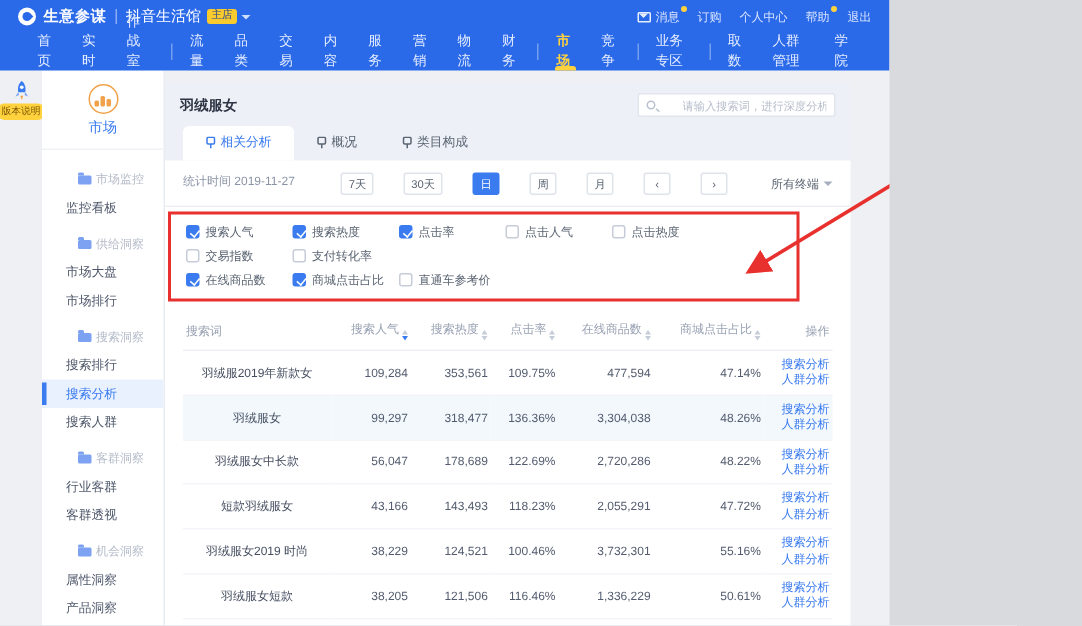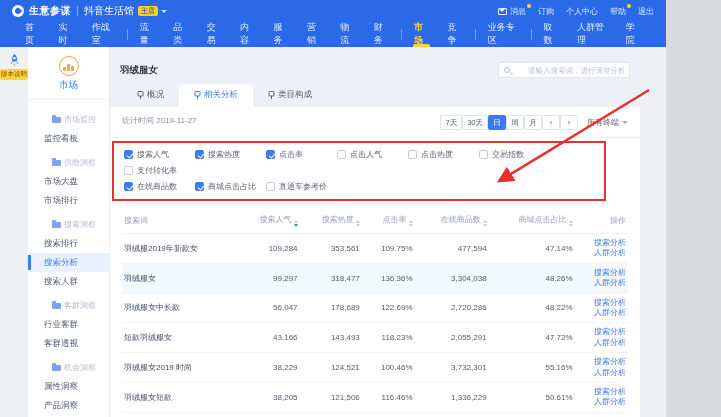--- a/index.html
+++ b/index.html
@@ -1,17 +1,17 @@
 <!DOCTYPE html>
 <html><head>
 <meta charset="utf-8">
 <style>
   *{box-sizing:border-box;margin:0;padding:0}
   body{margin:0;background:#d8dade;font-family:"Liberation Sans","DejaVu Sans",sans-serif}
-  .screen{position:relative;width:666px;height:417px;overflow:hidden;background:#eef0f4}
+  .screen{position:relative;width:593px;height:417px;overflow:hidden;background:#eef0f4}
 
   
   .topbar{position:absolute;top:0;left:0;right:0;height:22px;background:#2a6ae9;display:flex;align-items:center;padding:0 12px;color:#fff;z-index:5}
   .logo-icon{width:12px;height:12px;border-radius:50%;background:#fff;position:relative;margin-right:5px;flex:none}
   .logo-icon::after{content:'';position:absolute;left:3px;top:3px;width:6px;height:6px;background:#2a6ae9;border-radius:50% 0 50% 50%;transform:rotate(45deg)}
   .brand{font-size:10px;font-weight:bold;letter-spacing:.5px}
   .brand-sep{width:1px;height:10px;background:rgba(255,255,255,.45);margin:0 6px}
   .store{font-size:10px}
   .store-badge{background:#f9cb2e;color:#1d3f96;font-size:7px;border-radius:2px;padding:0 3px;margin-left:4px;line-height:10px}
   .badge-caret{width:0;height:0;border-left:3px solid transparent;border-right:3px solid transparent;border-top:3px solid #cfe0ff;margin-left:3px}
@@ -63,21 +63,21 @@
   .search input{border:none;outline:none;background:transparent;font-size:7.5px;color:#666;width:100%}
   .search input::placeholder{color:#b7bdcb}
   .tabs{display:flex;margin-top:6px;padding-left:2px}
   .tab{font-size:8.5px;color:#5a6472;padding:5px 15px 6px;display:flex;align-items:center;gap:3px;cursor:pointer}
   .tab .pin{flex:none}
   .tab.active{background:#fff;color:#3a7bf0;border-radius:4px 4px 0 0}
 
   .card{background:#fff;min-height:314px;position:relative}
   .stat-row{display:flex;padding:8px 12px 7px}
   .stat-time{font-size:8px;color:#8a93a5}
-  .controls{margin-left:auto;display:flex;align-items:center;gap:0}
+  .controls{margin-left:auto;display:flex;align-items:center;gap:20px}
   .pbtn{min-width:18px;height:15px;border:1px solid #dfe3ea;border-radius:2px;background:#fff;font-size:7.5px;color:#5a6472;display:flex;align-items:center;justify-content:center;padding:0 4px;cursor:pointer;font-family:inherit}
   .pbtn.active{background:#3a7bf0;border-color:#3a7bf0;color:#fff}
   .terminal{display:flex;align-items:center;gap:3px;font-size:8px;color:#5a6472;margin-left:9px;cursor:pointer}
   .chev-down{width:0;height:0;border-left:3px solid transparent;border-right:3px solid transparent;border-top:3.5px solid #a7aebd}
   .hline{border-top:1px solid #edeff4}
 
   .section-row{display:flex;align-items:flex-end;padding:9px 12px 0;gap:15px}
   .section-title{font-size:9.5px;font-weight:bold;color:#2f3544;margin-right:8px;padding-bottom:6px}
   .wtab{font-size:8.5px;color:#5a6472;padding-bottom:6px;position:relative;cursor:pointer}
   .wtab.active{color:#3a7bf0}
@@ -93,21 +93,21 @@
   table{width:calc(100% - 24px);margin:0 12px;border-collapse:collapse}
   th{font-size:8px;font-weight:normal;color:#98a1b2;text-align:right;padding:6px 2px;border-bottom:1px solid #eef0f5;white-space:nowrap;cursor:pointer}
   th:first-child{text-align:left}
   .carets{display:none;flex-direction:column;gap:1px;vertical-align:-1px;margin-left:2px}
   th.sortable .carets{display:inline-flex}
   .carets i{width:0;height:0;border-left:2.5px solid transparent;border-right:2.5px solid transparent}
   .carets .up{border-bottom:3px solid #c6ccd8}
   .carets .dn{border-top:3px solid #c6ccd8}
   th.active .dn{border-top-color:#3a7bf0}
   td{font-size:8px;color:#535c6e;text-align:right;padding:4px 2px;border-bottom:1px solid #f3f5f9;height:24px}
-  td:first-child{text-align:left;color:#454e60}
+  td:first-child{text-align:center;color:#454e60}
   tr.hl{background:#f3f8fd}
   td.act a{display:block;color:#3a7bf0;text-decoration:none;font-size:8px;line-height:1.3;cursor:pointer}
 
   
   .annot{position:absolute;inset:0;pointer-events:none;z-index:40}
 </style>
 </head>
 <body>
 
 <div class="screen">
@@ -301,33 +301,33 @@
   <div class="main">
     <div class="main-head">
       <div class="head-row">
         <span class="page-title">羽绒服女</span>
         <div class="search">
           <span class="mag"></span>
           <input placeholder="请输入搜索词，进行深度分析" style="">
         </div>
       </div>
       <div class="tabs">
-        <div class="tab">
+        <div class="tab active">
+            <svg class="pin" width="7" height="8" viewBox="0 0 7 8">
+              <rect x="1" y="0.5" width="5" height="4.5" rx="0.8" fill="none" stroke="currentColor" stroke-width="1"></rect>
+              <line x1="3.5" y1="5" x2="3.5" y2="8" stroke="currentColor" stroke-width="1"></line>
+            </svg>
+            <span>相关分析</span>
+          </div>
+          <div class="tab">
             <svg class="pin" width="7" height="8" viewBox="0 0 7 8">
               <rect x="1" y="0.5" width="5" height="4.5" rx="0.8" fill="none" stroke="currentColor" stroke-width="1"></rect>
               <line x1="3.5" y1="5" x2="3.5" y2="8" stroke="currentColor" stroke-width="1"></line>
             </svg>
             <span>概况</span>
-          </div>
-          <div class="tab active">
-            <svg class="pin" width="7" height="8" viewBox="0 0 7 8">
-              <rect x="1" y="0.5" width="5" height="4.5" rx="0.8" fill="none" stroke="currentColor" stroke-width="1"></rect>
-              <line x1="3.5" y1="5" x2="3.5" y2="8" stroke="currentColor" stroke-width="1"></line>
-            </svg>
-            <span>相关分析</span>
           </div>
           <div class="tab">
             <svg class="pin" width="7" height="8" viewBox="0 0 7 8">
               <rect x="1" y="0.5" width="5" height="4.5" rx="0.8" fill="none" stroke="currentColor" stroke-width="1"></rect>
               <line x1="3.5" y1="5" x2="3.5" y2="8" stroke="currentColor" stroke-width="1"></line>
             </svg>
             <span>类目构成</span>
           </div>
       </div>
     </div>

